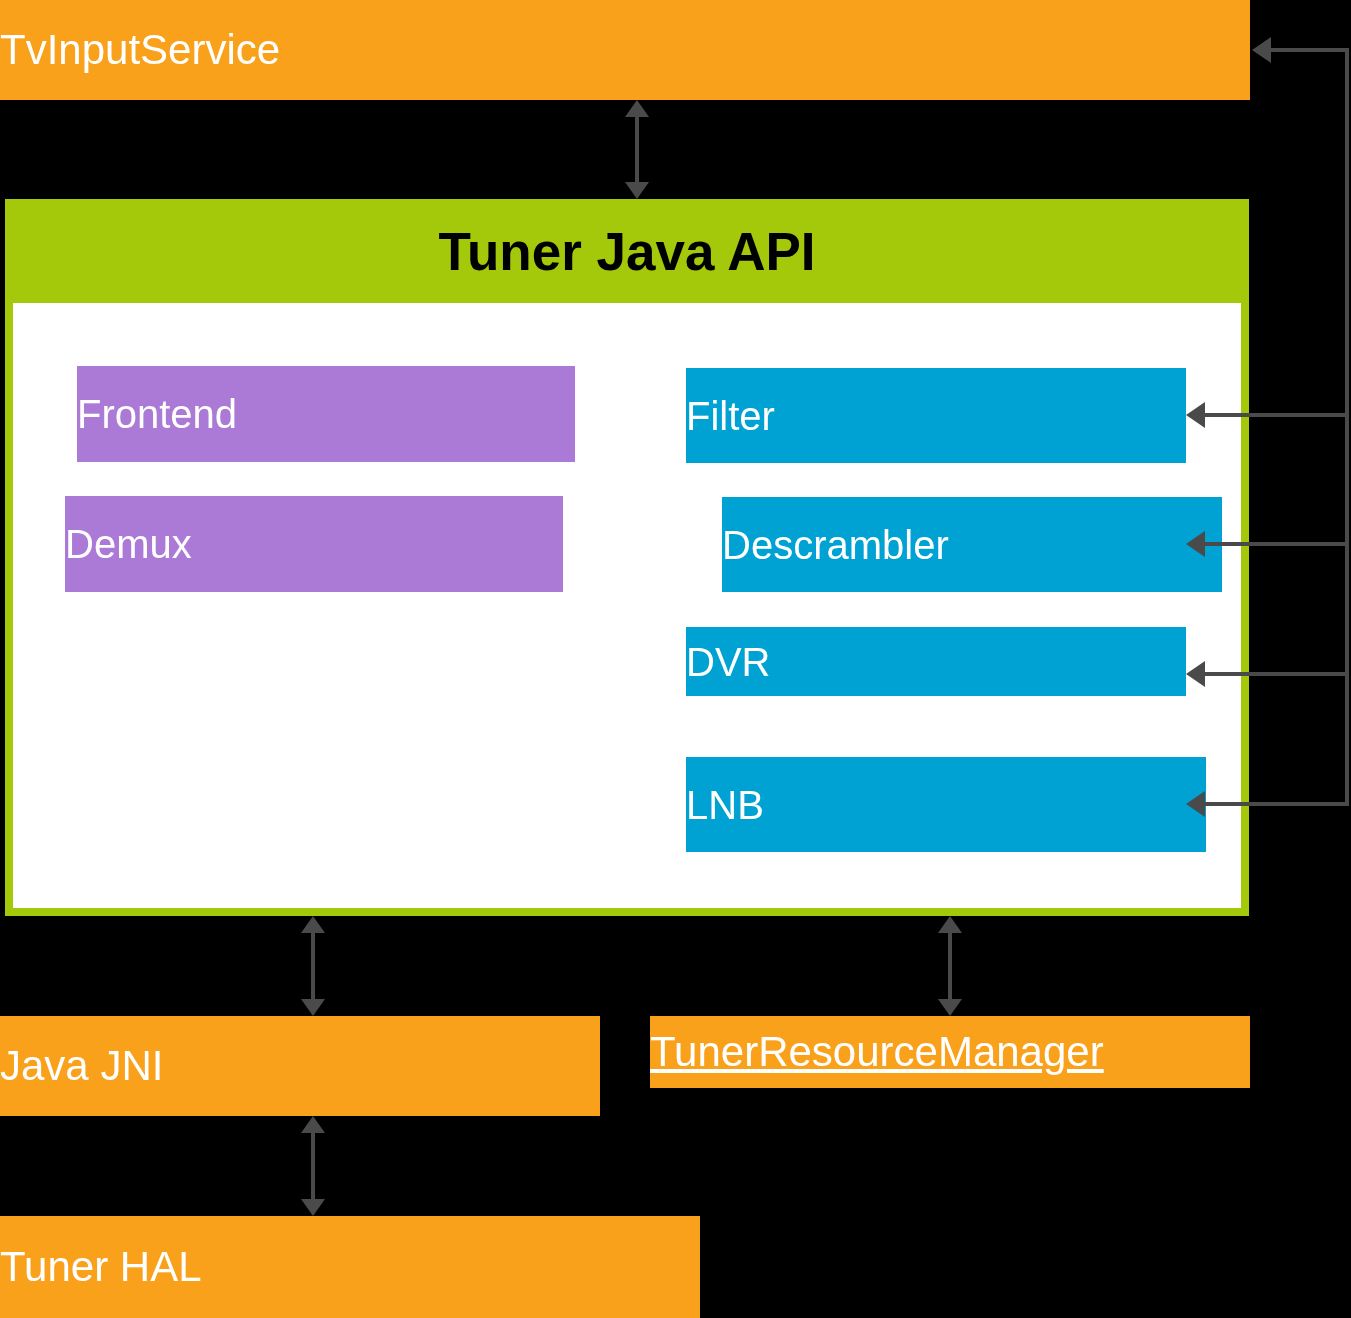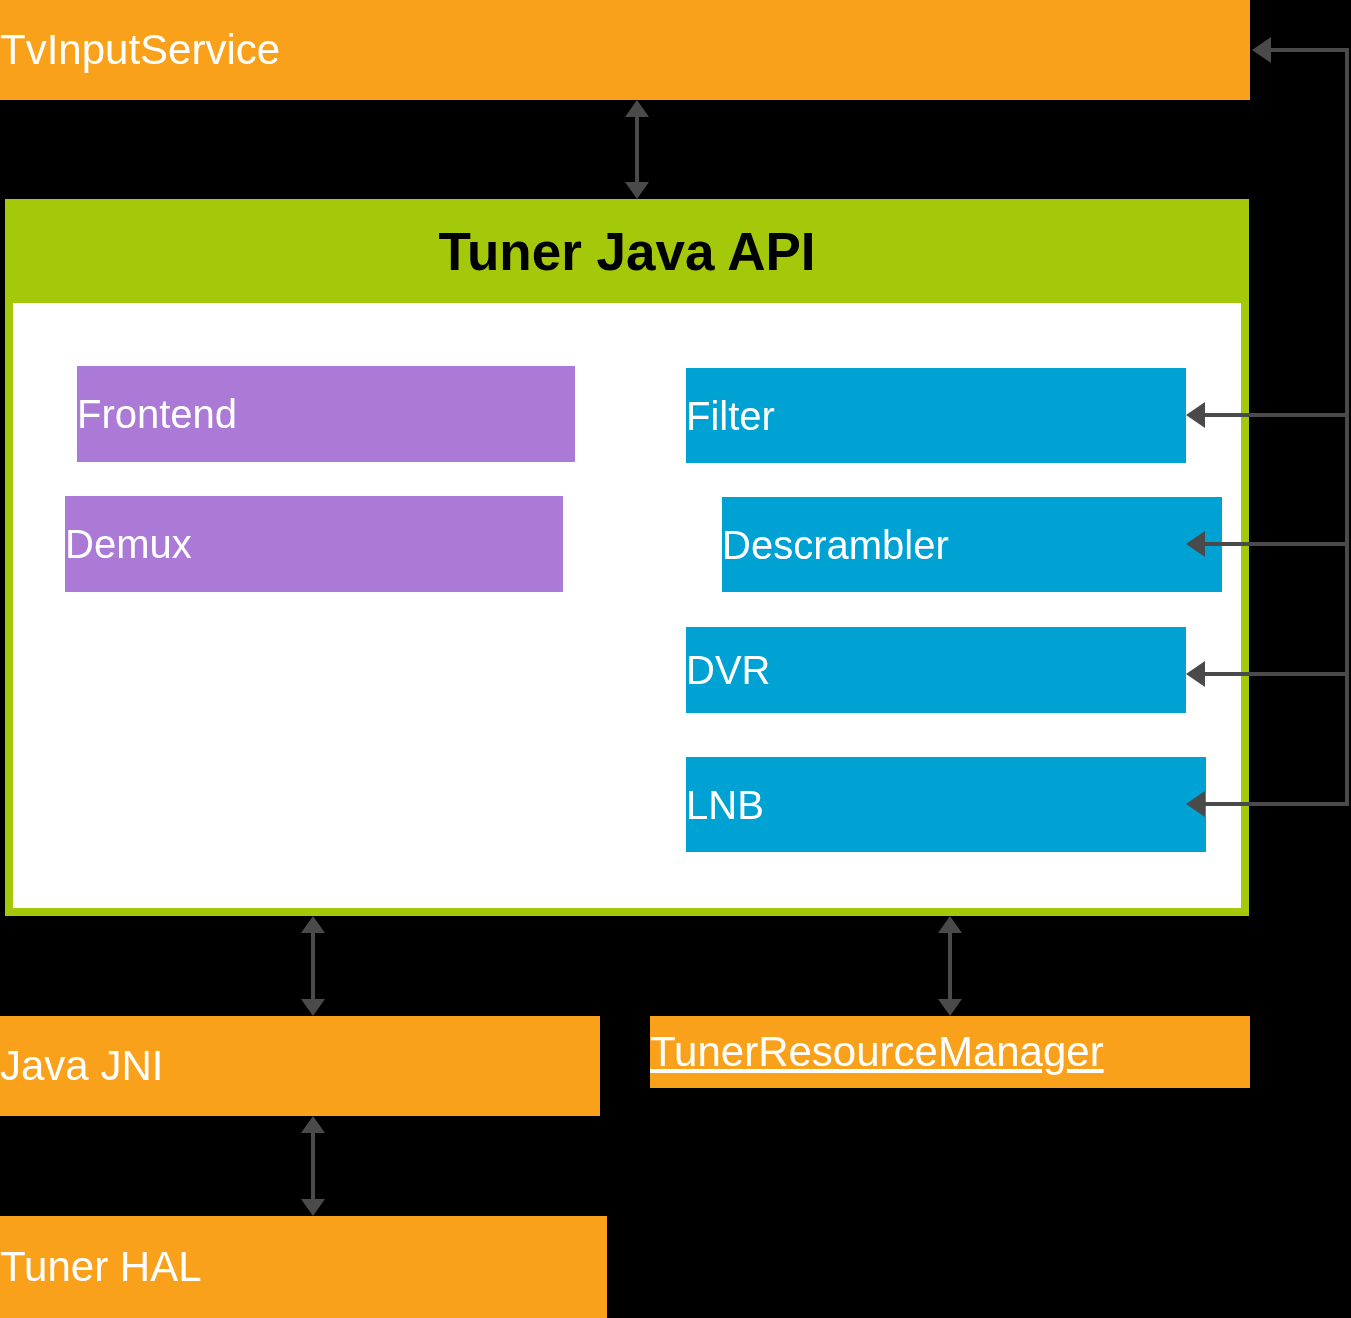--- a/index.html
+++ b/index.html
@@ -115,21 +115,21 @@
   <div class="node purple" style="left:53px;top:496px;width:498px;height:96px;">
     <span>Demux</span>
   </div>
 
   <div class="node blue" style="left:686px;top:368px;width:500px;height:95px;">
     <span>Filter</span>
   </div>
   <div class="node blue" style="left:722px;top:497px;width:500px;height:95px;">
     <span>Descrambler</span>
   </div>
-  <div class="node blue" style="left:686px;top:627px;width:500px;height:86px;">
+  <div class="node blue" style="left:686px;top:627px;width:500px;height:69px;">
     <span>DVR</span>
   </div>
   <div class="node blue" style="left:686px;top:757px;width:520px;height:95px;">
     <span>LNB</span>
   </div>
 
   <div class="trunk"></div>
 
   <div class="harrow" style="left:1252px;top:37px;width:97px;">
     <i class="hline"></i>
@@ -169,17 +169,17 @@
   <div class="node orange" style="left:650px;top:1016px;width:600px;height:72px;text-decoration:underline;">
     <span>TunerResourceManager</span>
   </div>
 
   <div class="varrow" style="left:301px;top:1116px;height:100px;">
     <i class="vline"></i>
     <i class="ah up"></i>
     <i class="ah down"></i>
   </div>
 
-  <div class="node orange" style="left:0;top:1216px;width:607px;height:102px;">
+  <div class="node orange" style="left:0;top:1216px;width:700px;height:102px;">
     <span>Tuner HAL</span>
   </div>
 
 </div>
 
 </body></html>

